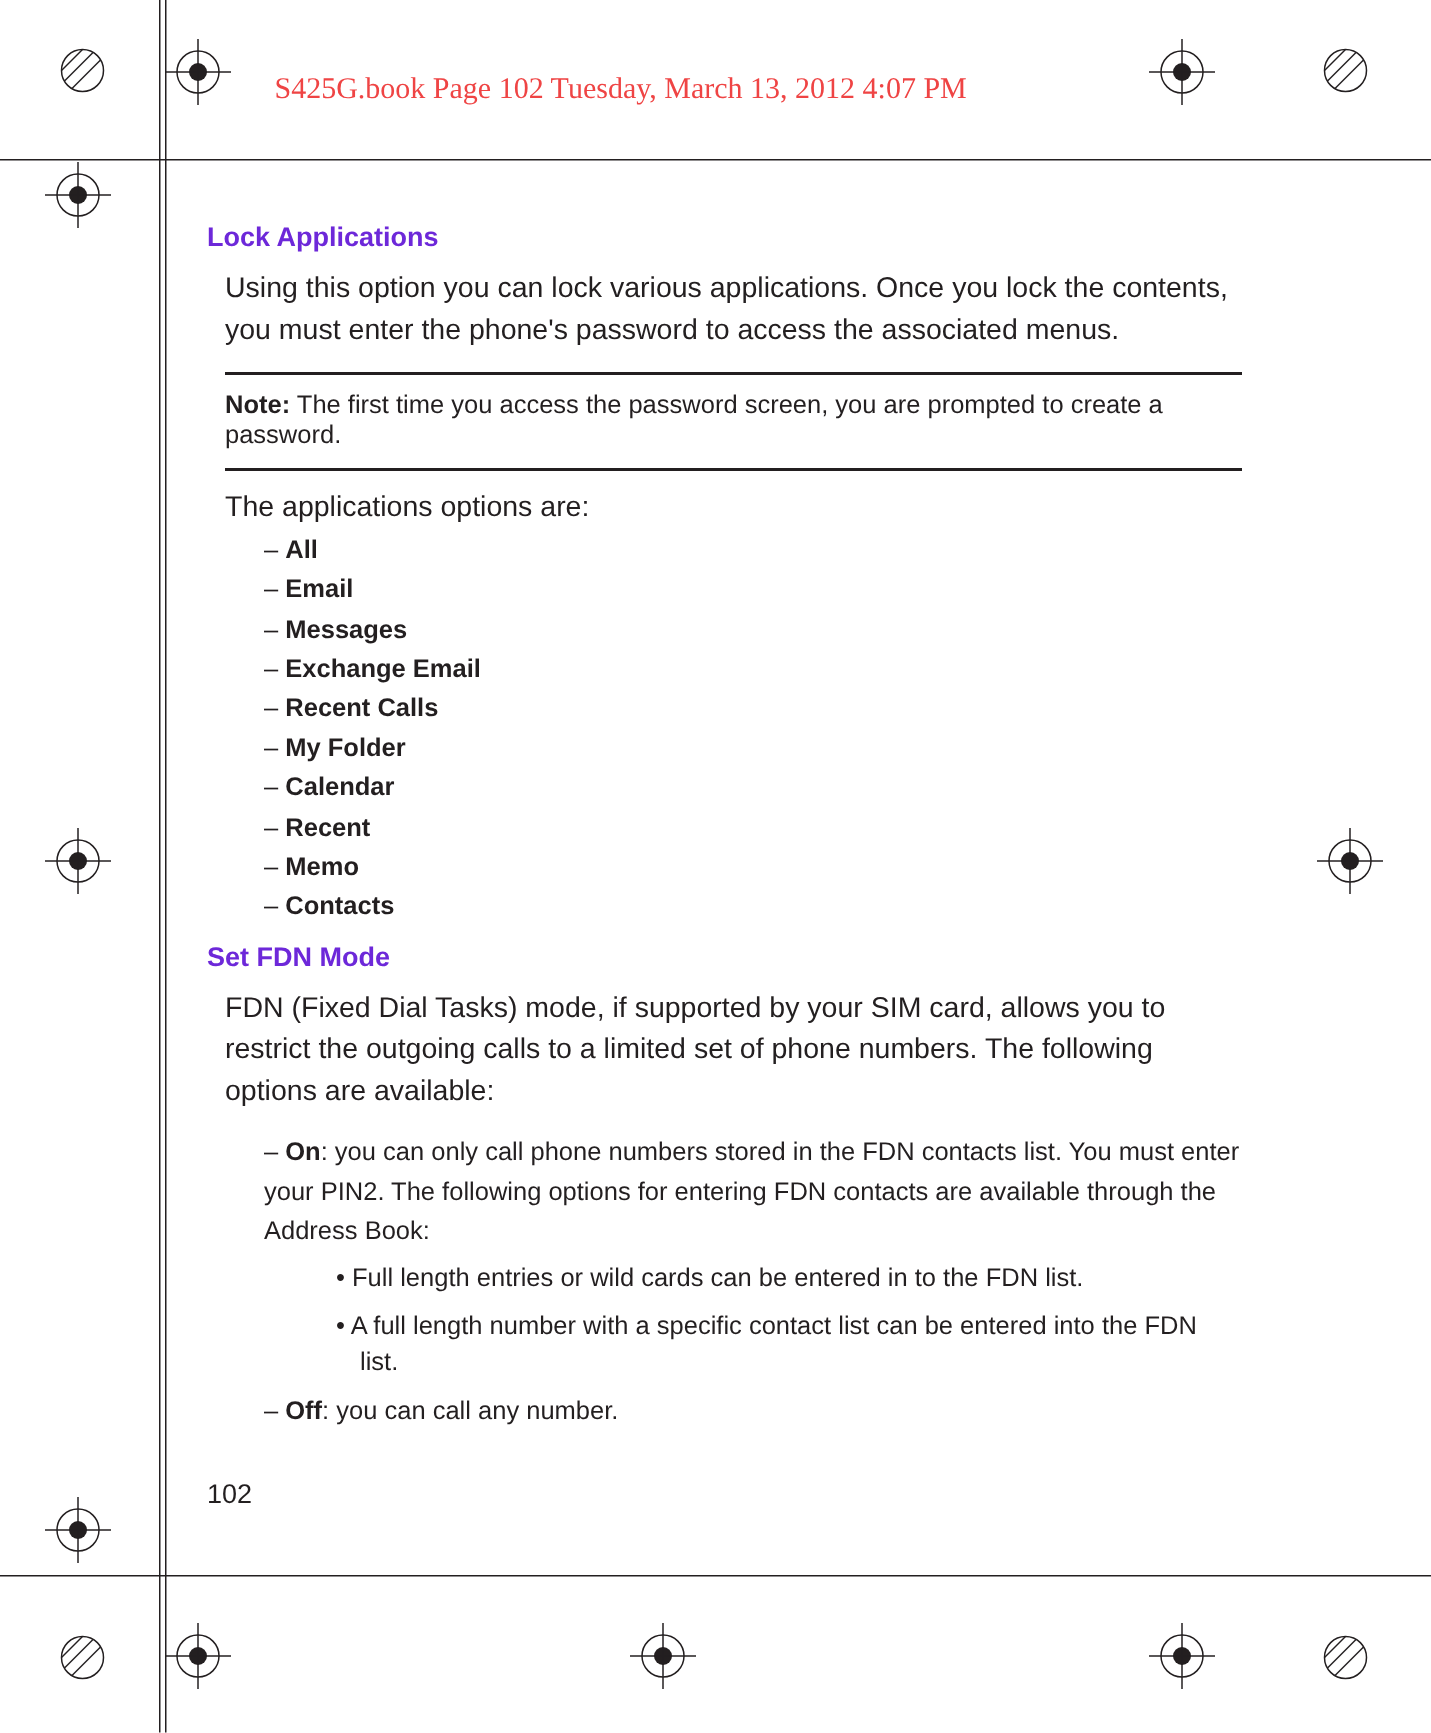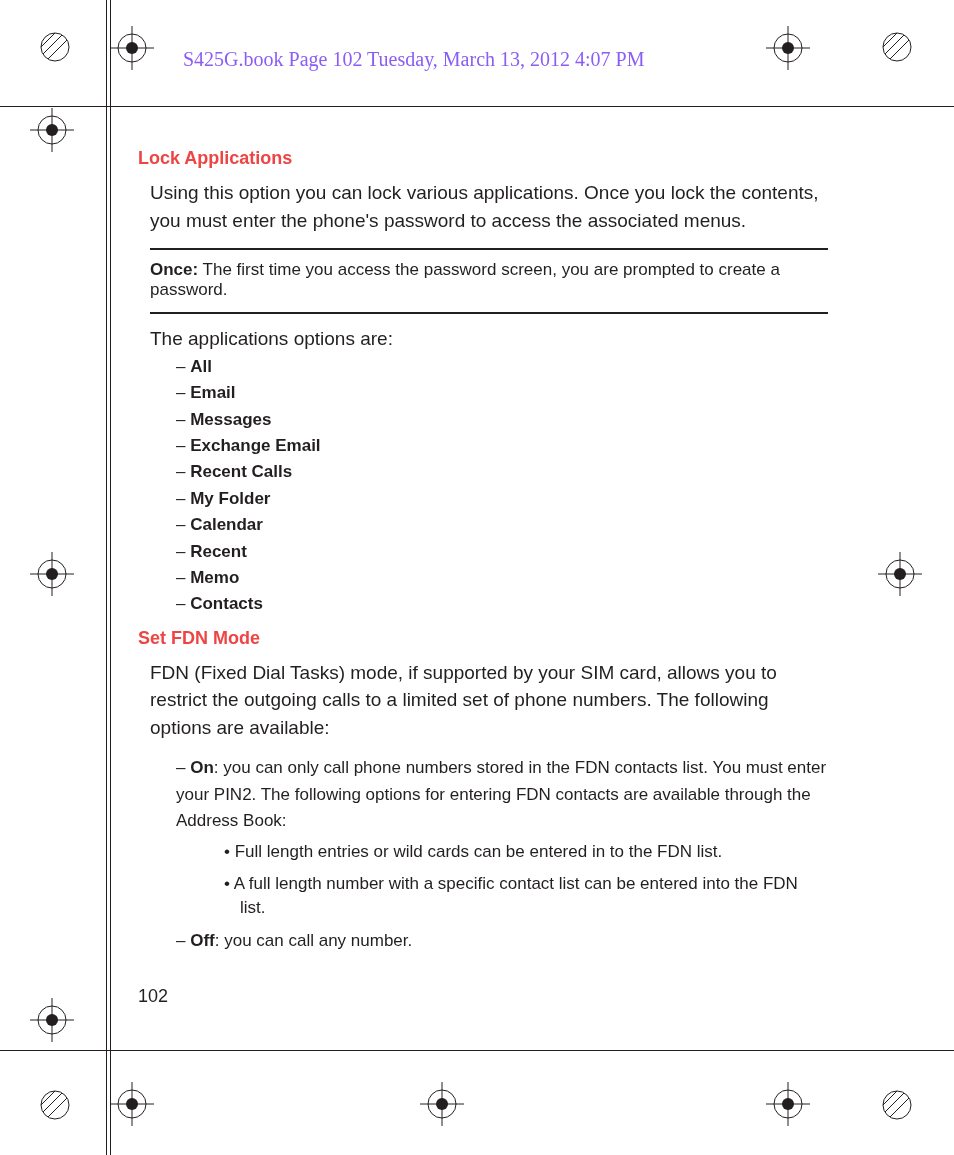--- a/index.html
+++ b/index.html
@@ -22,30 +22,30 @@
     position: absolute;
     height: 1px;
     background: #231f20;
   }
   .header-text {
     position: absolute;
     left: 183px;
     top: 48px;
     font-family: "Times New Roman", Times, serif;
     font-size: 20px;
-    color: #8b5cf6;
+    color: #ef4444;
   }
   .content {
     position: absolute;
     left: 138px;
     top: 148px;
     width: 690px;
   }
   .section-title {
-    color: #ef4444;
+    color: #6d28d9;
     font-weight: 800;
     font-size: 18px;
     margin: 0 0 10px 0;
     font-family: Arial, "Helvetica Neue", sans-serif;
     font-stretch: condensed;
   }
   .para {
     font-size: 19px;
     line-height: 1.45;
     margin: 0 0 14px 12px;
@@ -206,21 +206,21 @@
 <div class="hline" style="left:106px; top:0; width:1px; height:1155px; background:#231f20;"></div>
 <div class="hline" style="left:110px; top:0; width:1px; height:1155px; background:#231f20;"></div>
 
 <div class="content">
 
   <h3 class="section-title">Lock Applications</h3>
 
   <p class="para">Using this option you can lock various applications. Once you lock the contents, you must enter the phone's password to access the associated menus.</p>
 
   <div class="note-block">
-    <span class="label">Once:</span><span> The first time you access the password screen, you are prompted to create a password.</span>
+    <span class="label">Note:</span><span> The first time you access the password screen, you are prompted to create a password.</span>
   </div>
 
   <p class="options-intro">The applications options are:</p>
 
   <ul class="dash-list tight">
     <li><span class="b">All</span></li>
     <li><span class="b">Email</span></li>
     <li><span class="b">Messages</span></li>
     <li><span class="b">Exchange Email</span></li>
     <li><span class="b">Recent Calls</span></li>

